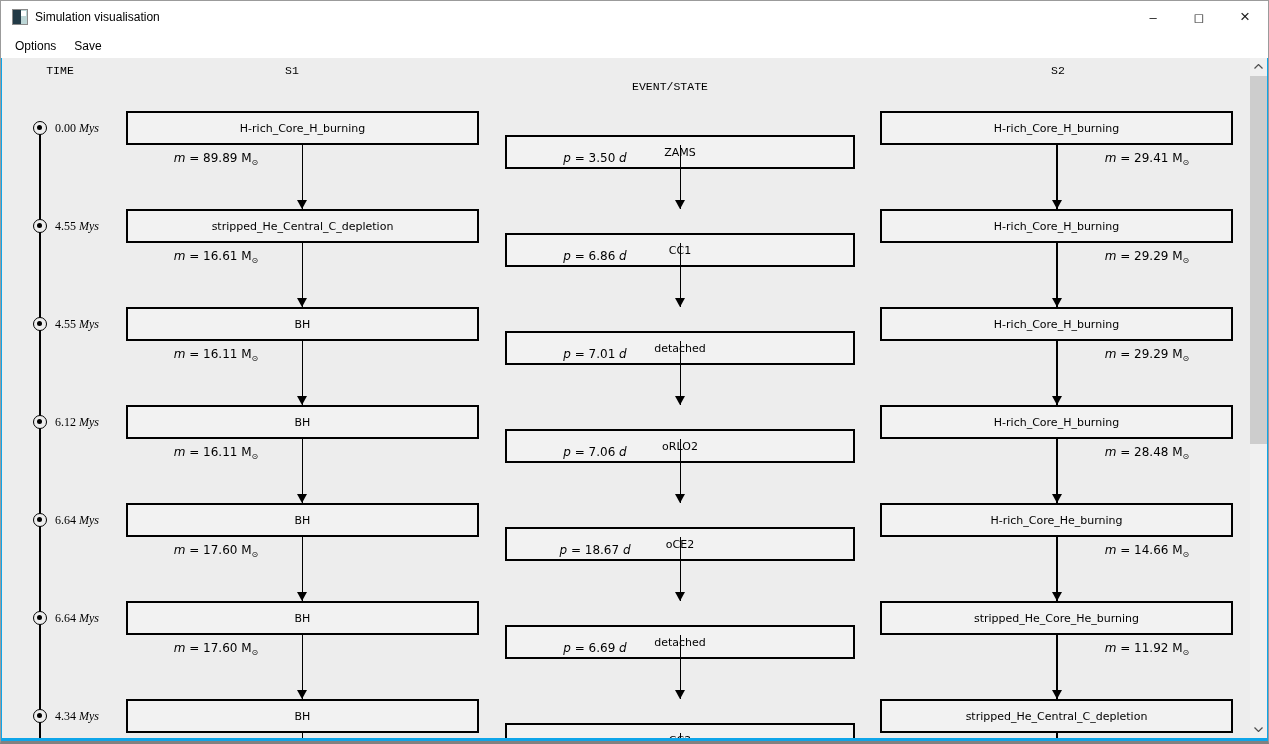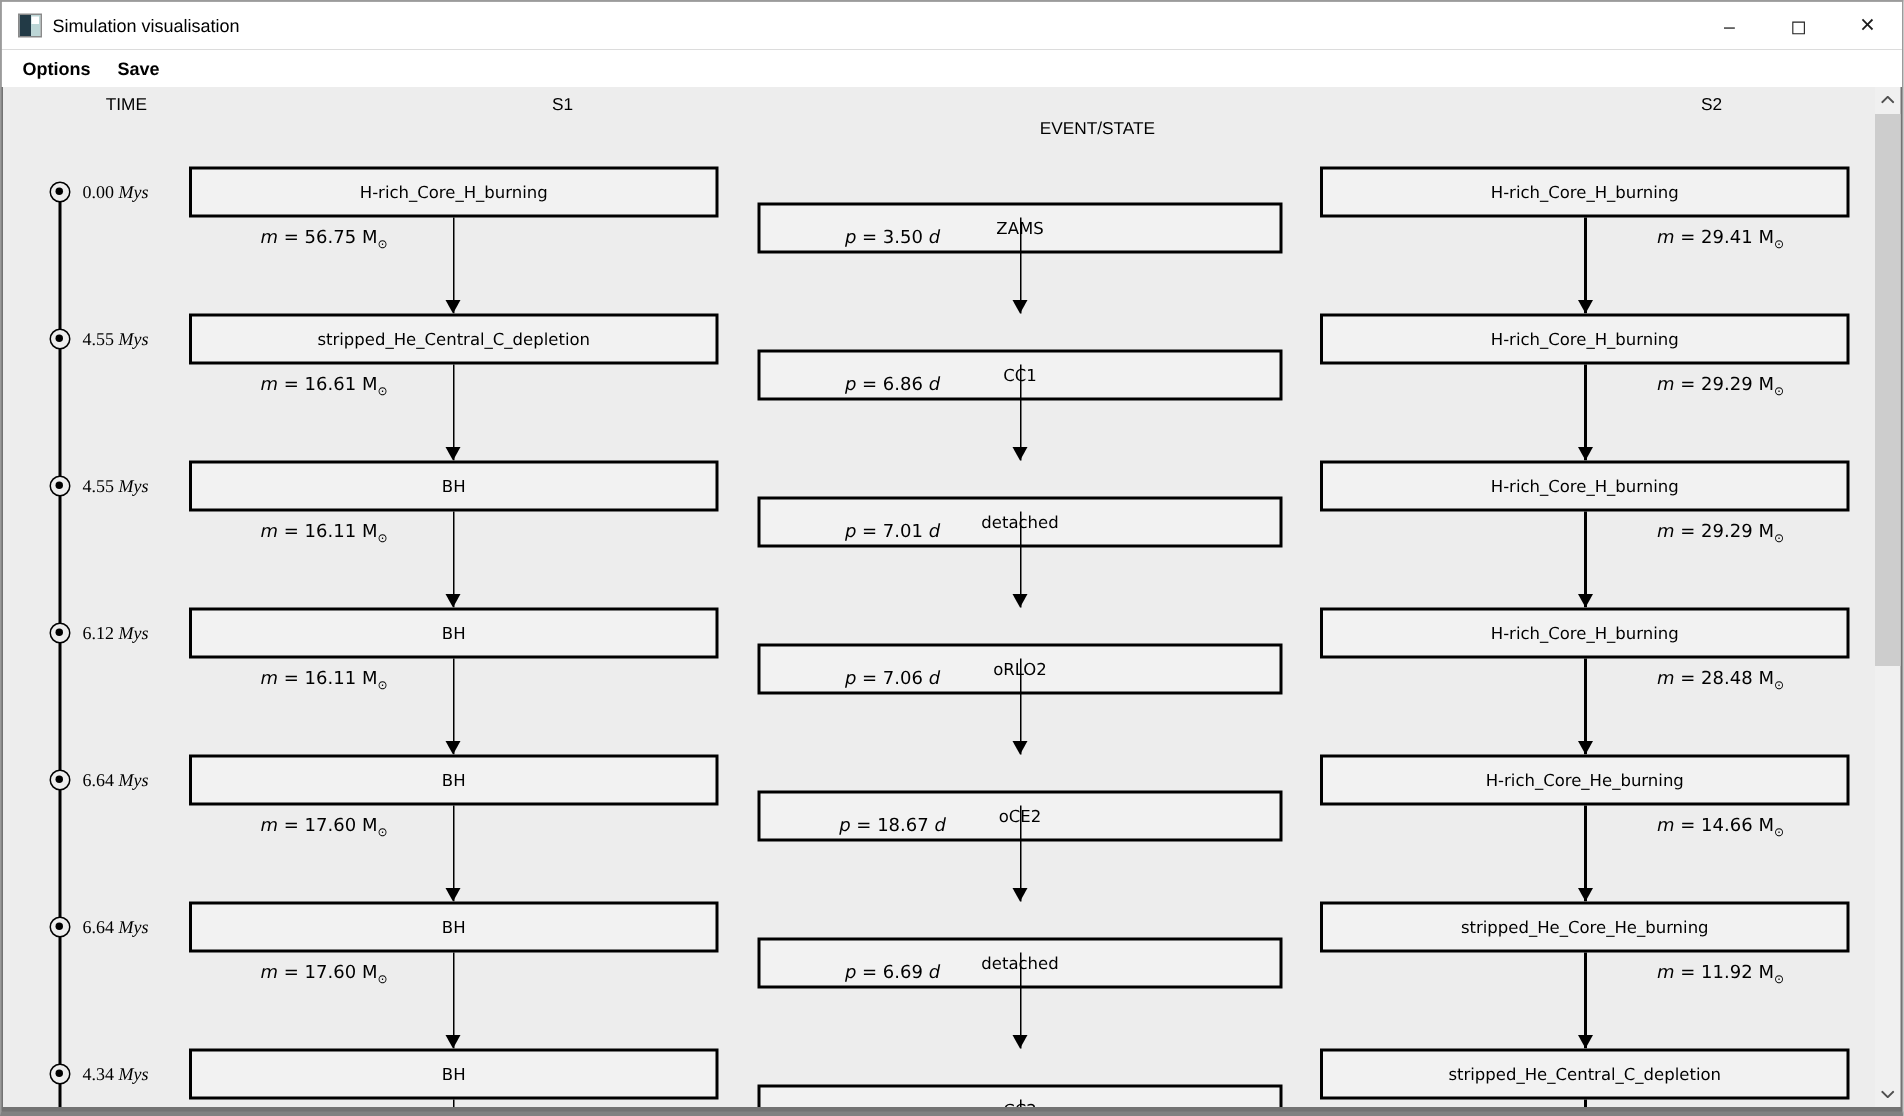--- a/index.html
+++ b/index.html
@@ -1,36 +1,36 @@
 <!DOCTYPE html>
 <html><head>
 <meta charset="utf-8">
 <style>
   html,body{margin:0;padding:0;background:#fff;}
   *{box-sizing:border-box;}
-  .app{position:relative;width:1269px;height:744px;background:#737373;
+  .app{position:relative;width:1269px;height:744px;background:#0ea5e9;
        border:1px solid #9b9b9b;border-bottom:3px solid #818181;
        font-family:"Liberation Sans",sans-serif;color:#000;overflow:hidden;}
   
   .titlebar{position:absolute;top:0;left:0;right:0;height:32px;background:#fff;}
   .app-icon{position:absolute;left:11px;top:8px;width:16px;height:16px;border:1px solid #8a8a8a;
             background:linear-gradient(90deg,#223a46 0 55%,#bcd6d6 55% 100%);}
   .app-icon:after{content:"";position:absolute;right:1px;top:1px;width:5px;height:5px;background:#fff;}
   .title-text{position:absolute;left:34px;top:0;height:32px;line-height:32px;font-size:12px;}
   .winbtns{position:absolute;right:0;top:0;height:32px;display:flex;}
   .winbtn{width:46px;height:32px;display:flex;align-items:center;justify-content:center;
           font-size:13px;color:#1a1a1a;cursor:default;}
   .winbtn.close{font-size:17px;}
   
-  .menubar{position:absolute;top:32px;left:0;right:0;height:25px;background:#fff;display:flex;align-items:center;padding-left:5px;font-weight:bold;}
+  .menubar{position:absolute;top:32px;left:0;right:0;height:25px;background:#fff;display:flex;align-items:center;padding-left:5px;}
   .menu-item{font-size:12px;padding:3px 9px;}
   
   .canvas{position:absolute;top:57px;left:1px;right:18px;bottom:3px;background:#ededed;overflow:hidden;}
-  .col-header{position:absolute;top:6px;height:14px;font-family:Liberation Sans, sans-serif;
-              font-size:11.5px;text-align:right;}
+  .col-header{position:absolute;top:6px;height:14px;font-family:Liberation Mono, monospace;
+              font-size:11.5px;text-align:center;}
   .h-time{left:20px;width:76px;}
   .h-s1{left:200px;width:180px;}
   .h-event{left:568px;width:200px;margin-top:16px;}
   .h-s2{left:966px;width:180px;}
   .timeline{position:absolute;left:37px;top:70px;bottom:0;width:2px;background:#000;}
   .rows{position:absolute;left:0;top:53px;right:0;}
   .row{position:absolute;left:0;width:100%;height:0;}
   .marker{position:absolute;left:31px;top:10px;width:14px;height:14px;border:1.6px solid #000;
           border-radius:50%;background:#ededed;}
   .marker:after{content:"";position:absolute;left:3px;top:3px;width:5px;height:5px;border-radius:50%;background:#000;}
@@ -93,21 +93,21 @@
     <div class="state-box box-s1">
             <span>H-rich_Core_H_burning</span>
           </div>
     <div class="state-box box-event">
             <span>ZAMS</span>
           </div>
     <div class="state-box box-s2">
             <span>H-rich_Core_H_burning</span>
           </div>
 
-    <div class="val-label val-s1"><i>m</i><span> = </span><span>56.75</span><span> M</span><sub>⊙</sub></div>
+    <div class="val-label val-s1"><i>m</i><span> = </span><span>89.89</span><span> M</span><sub>⊙</sub></div>
     <div class="val-label val-event"><i>p</i><span> = </span><span>3.50</span><i> d</i></div>
     <div class="val-label val-s2"><i>m</i><span> = </span><span>29.41</span><span> M</span><sub>⊙</sub></div>
 
     <div class="connector conn-s1"></div>
     <div class="connector conn-event"></div>
     <div class="connector conn-s2"></div>
     <div class="arrowhead ah-s1"></div>
     <div class="arrowhead ah-event"></div>
     <div class="arrowhead ah-s2"></div>
   </div>

